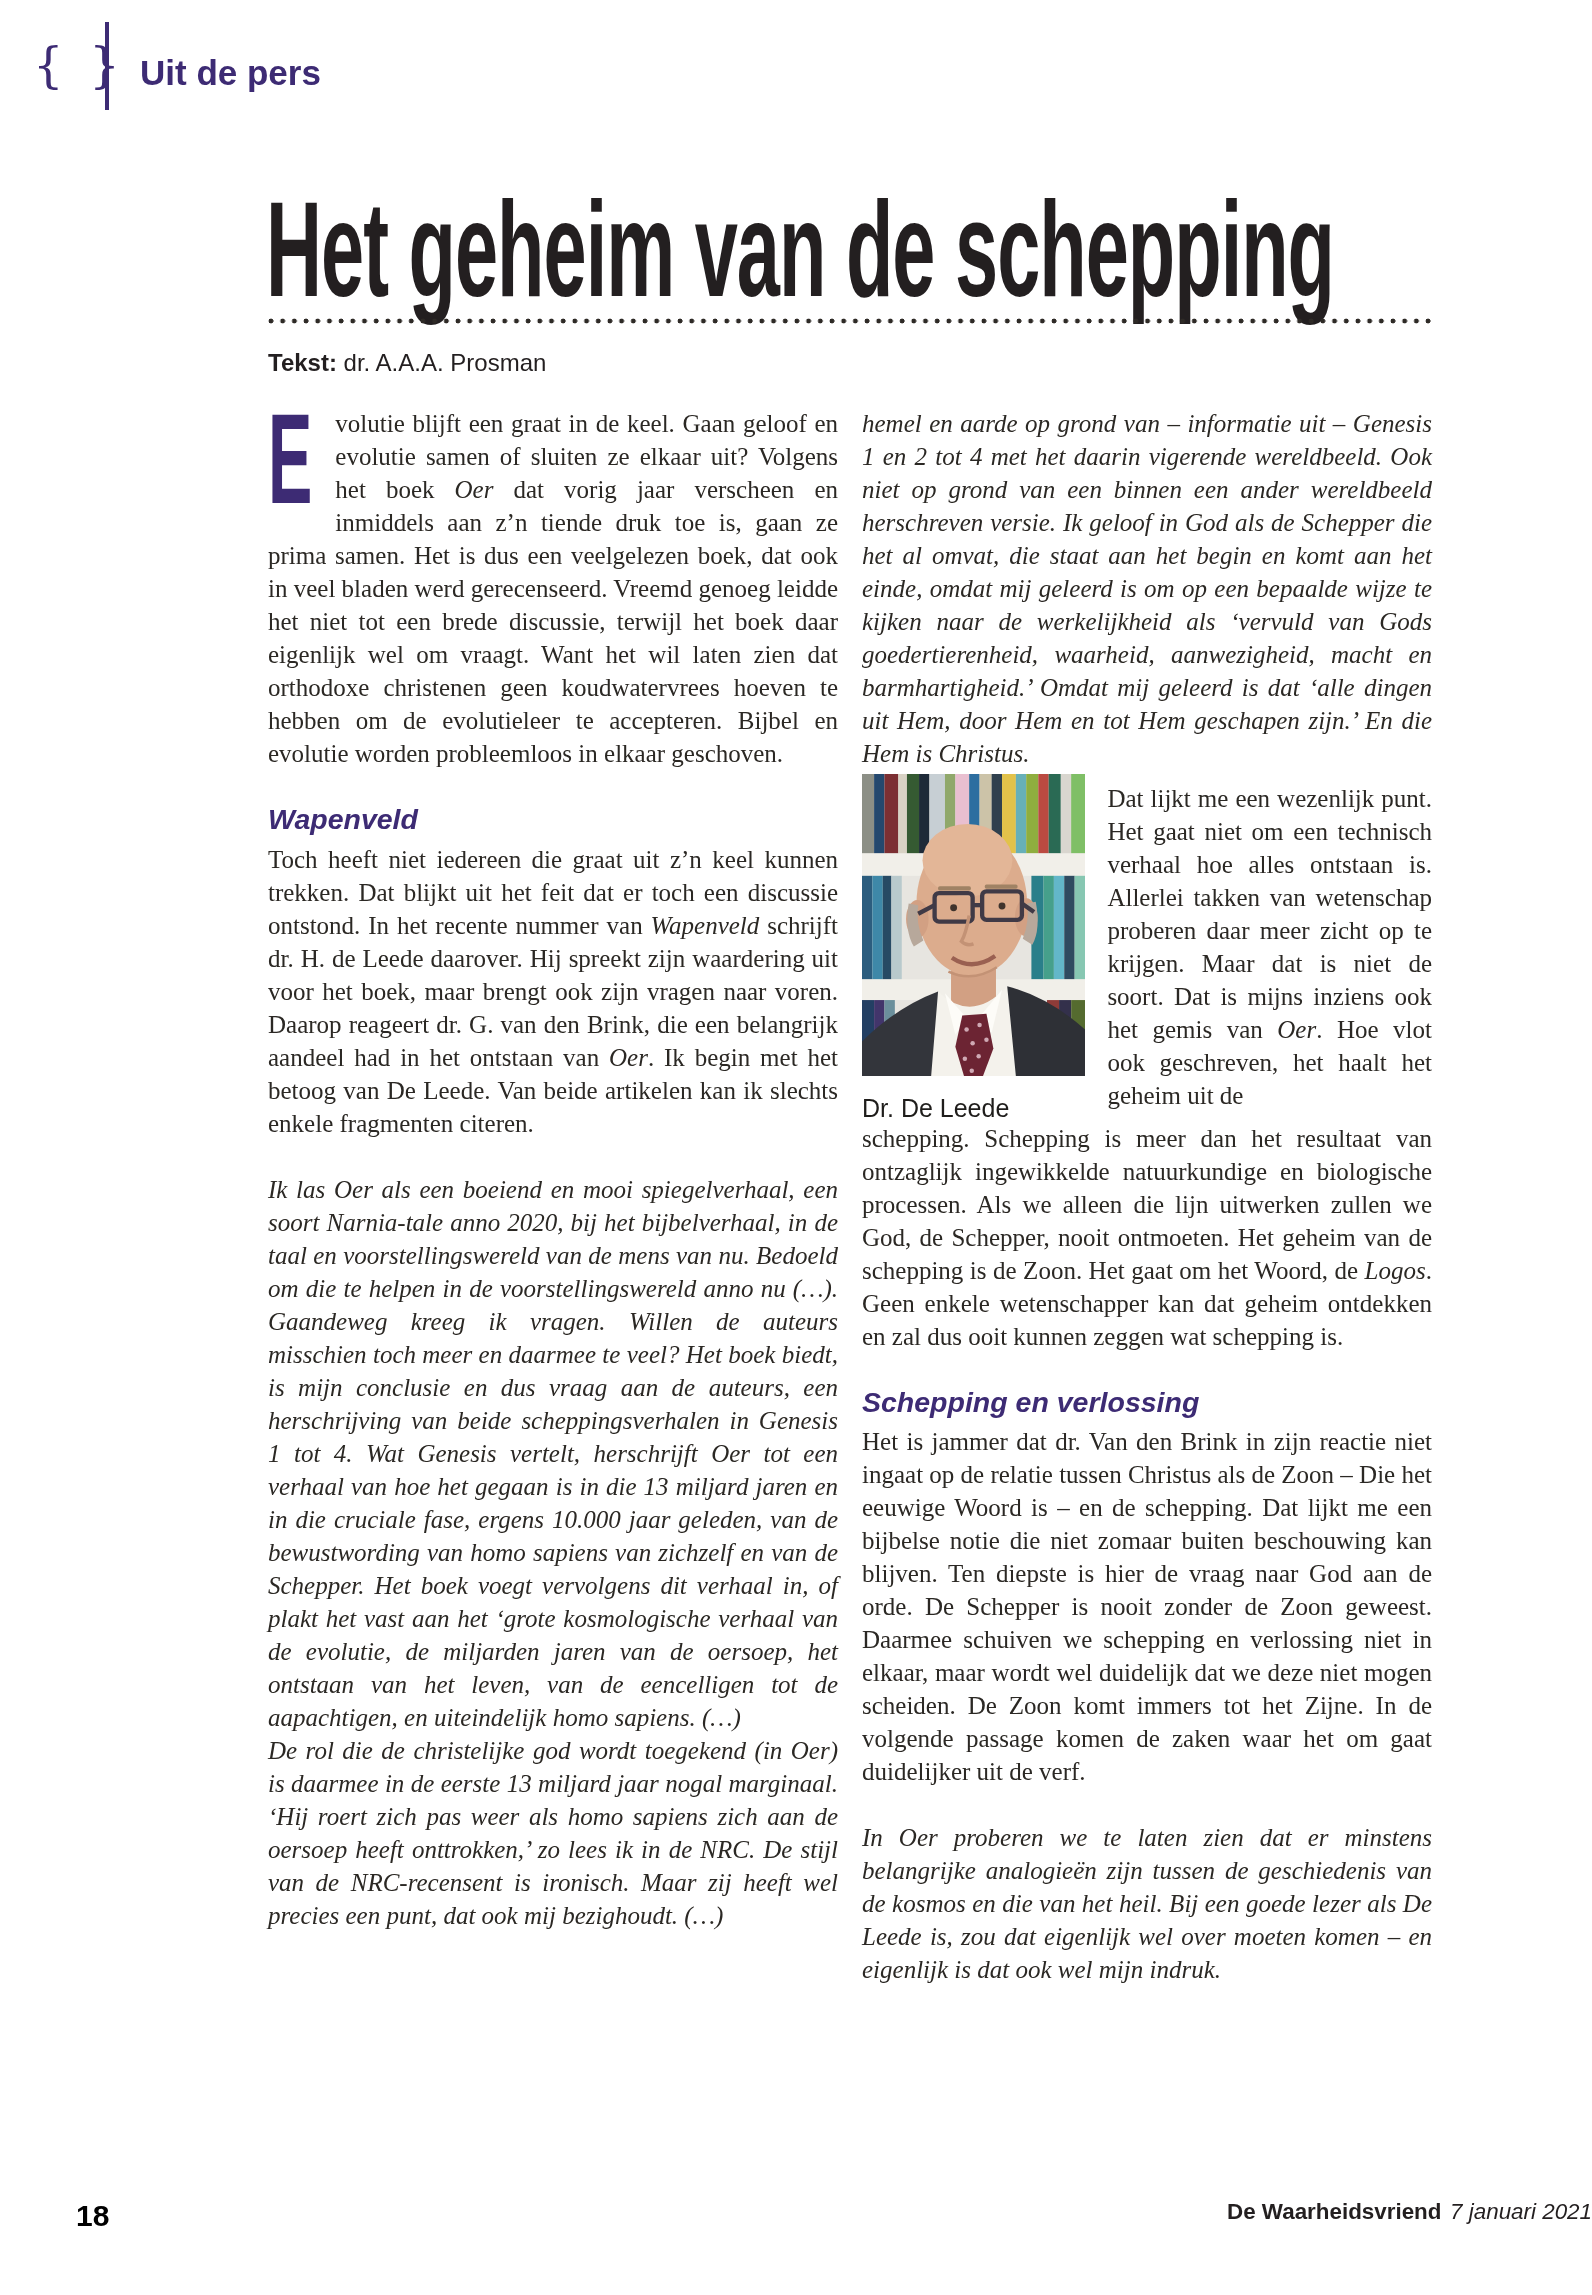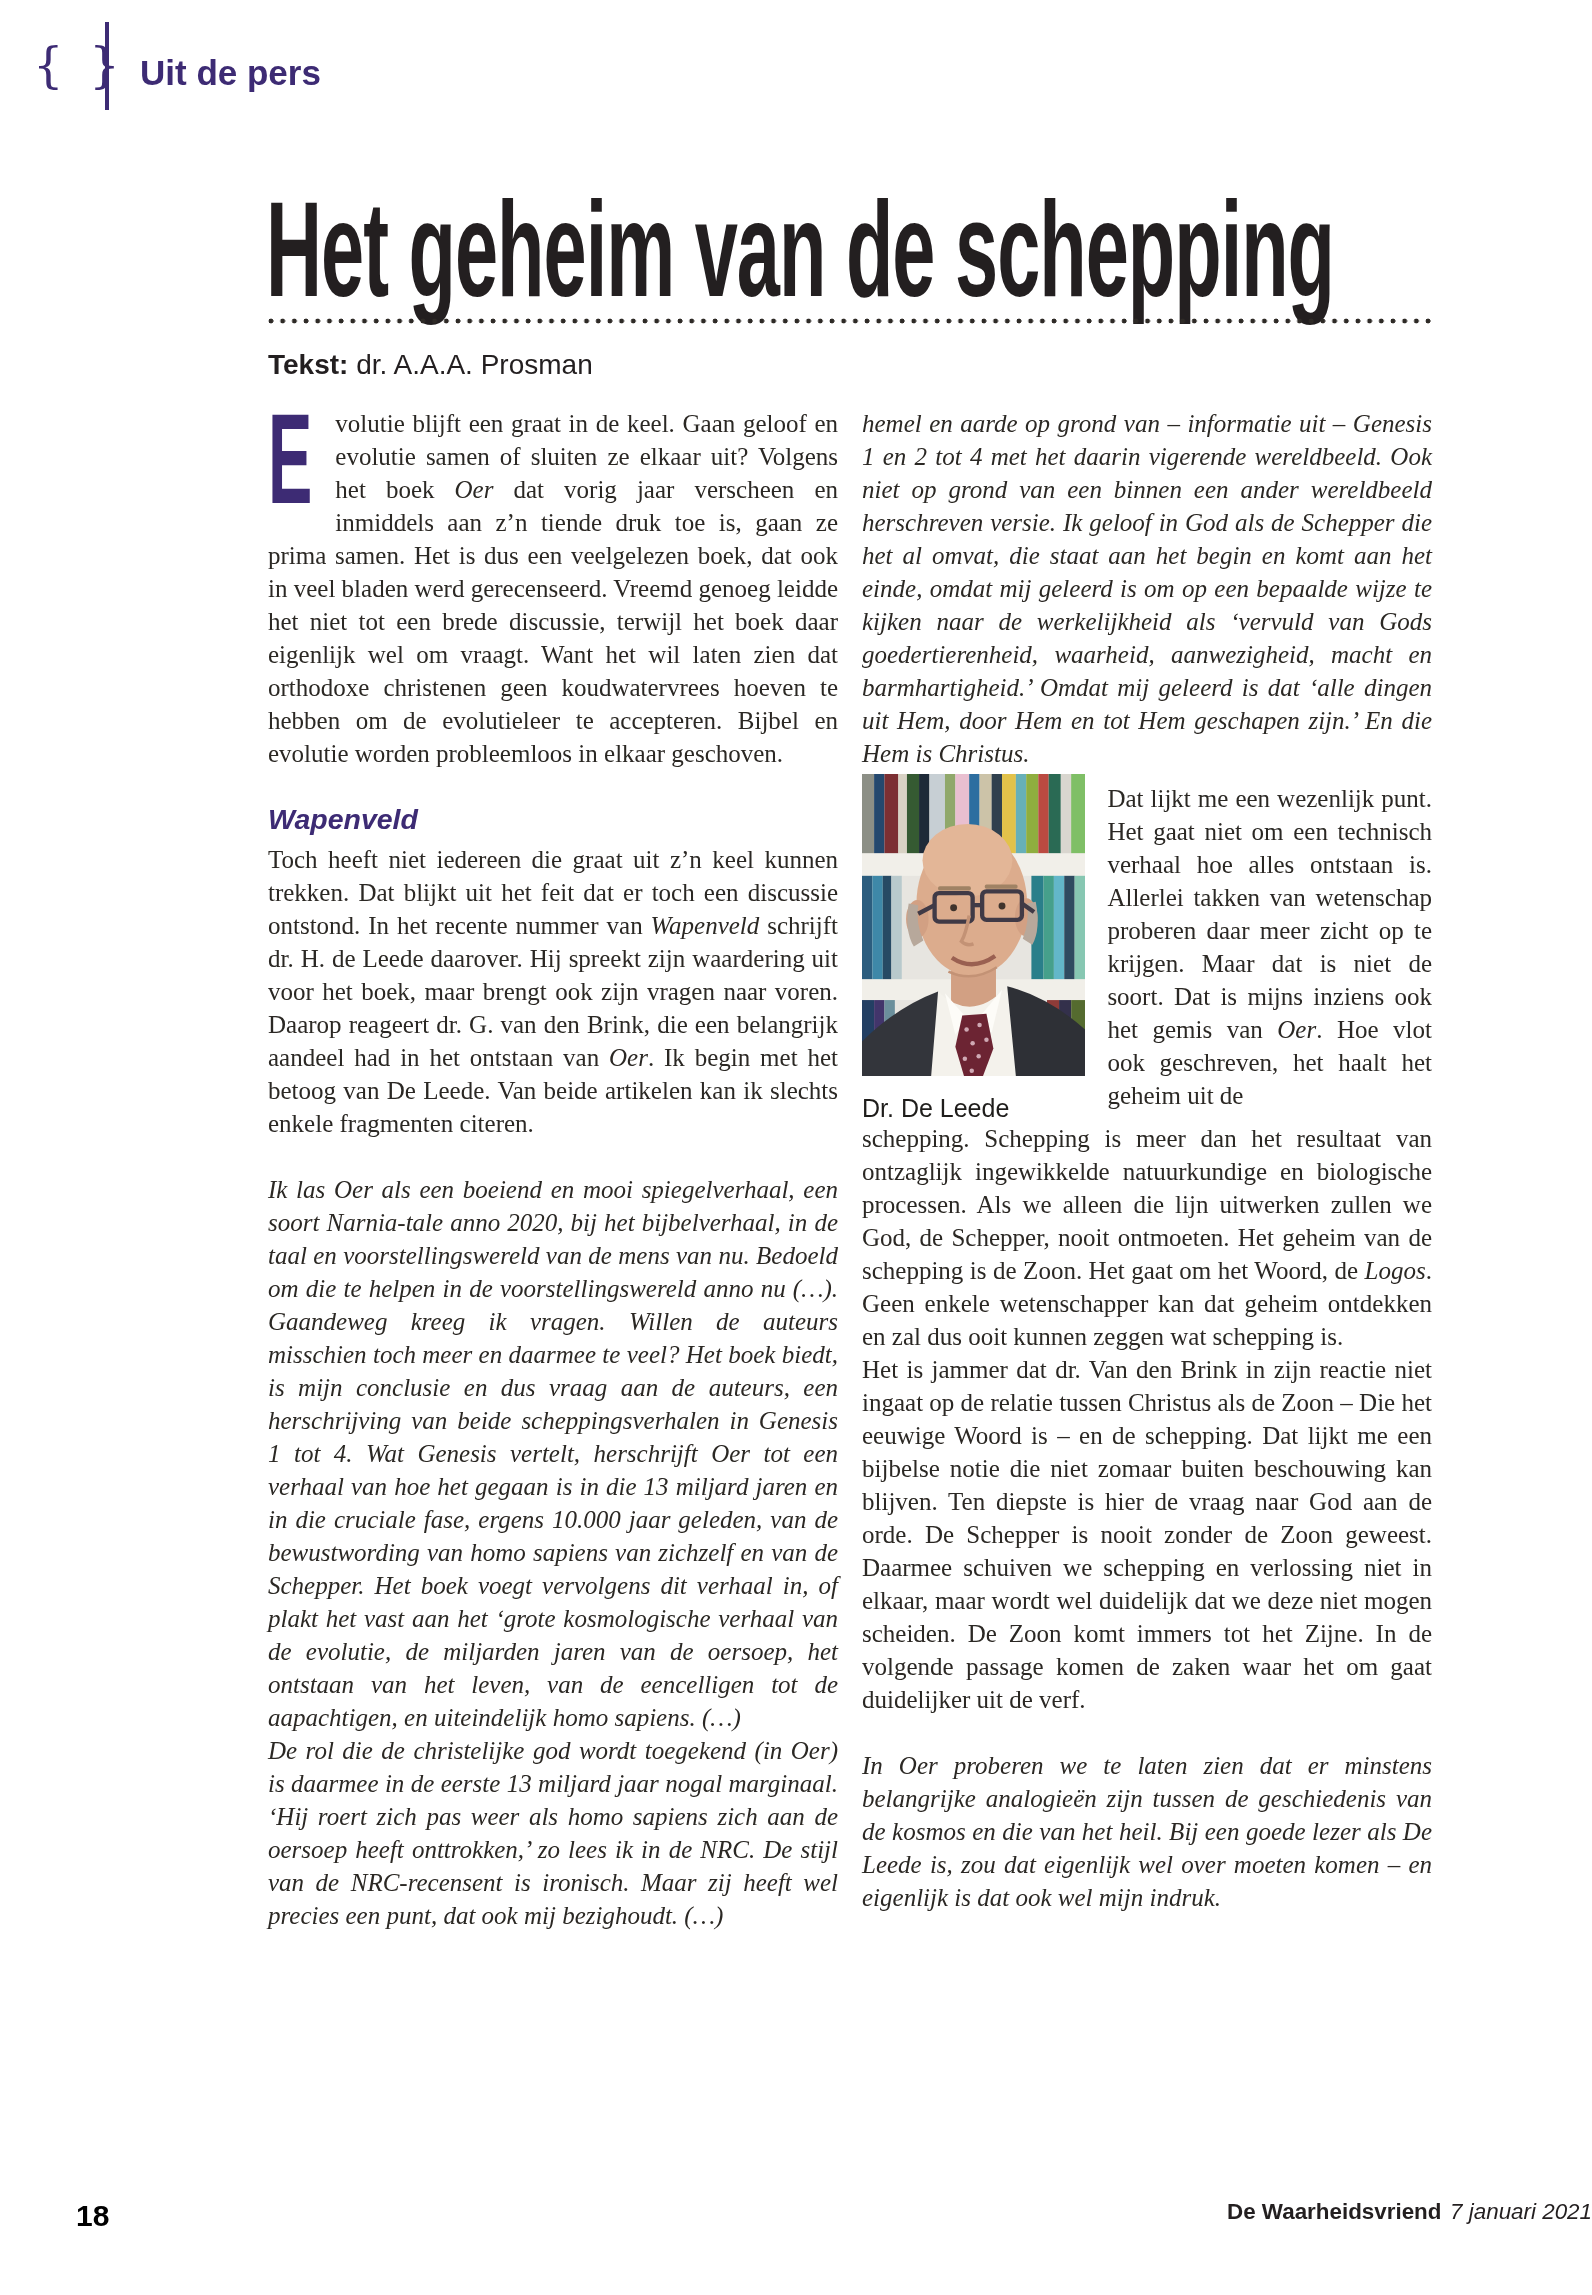--- a/index.html
+++ b/index.html
@@ -46,21 +46,21 @@
   }
   .dotted-rule {
     position: absolute; left: 268px; top: 318px;
     width: 1163px; height: 6px;
     background-image: radial-gradient(circle at 3px 3px, #2e2a26 2.2px, transparent 2.7px);
     background-size: 11.7px 6px; background-repeat: repeat-x;
   }
   .byline {
     position: absolute; left: 268px; top: 349px; margin: 0;
     font-family: "Liberation Sans", sans-serif;
-    font-size: 28px; color: #231f20;
+    font-size: 24px; color: #231f20;
   }
   .byline b { font-weight: 700; }
 
   
   .columns {
     position: absolute; left: 268px; top: 407px;
     width: 1165px; display: flex; gap: 24px;
   }
   .col { width: 570px; }
   .body {
@@ -241,20 +241,21 @@
                 <circle cx="127" cy="344" r="2.6"></circle>
               </g>
             </g>
           </svg>
           <figcaption class="caption">Dr. De Leede</figcaption>
         </figure>
         <p class="body beside"><span>Dat lijkt me een wezenlijk punt. Het gaat niet om een technisch verhaal hoe alles ontstaan is. Allerlei takken van wetenschap proberen daar meer zicht op te krijgen. Maar dat is niet de soort. Dat is mijns inziens ook het gemis van </span><i>Oer</i><span>. Hoe vlot ook geschreven, het haalt het geheim uit de</span></p>
       </div>
 
       <p class="body"><span>schepping. Schepping is meer dan het resultaat van ontzaglijk ingewikkelde natuurkundige en biologische processen. Als we alleen die lijn uitwerken zullen we God, de Schepper, nooit ontmoeten. Het geheim van de schepping is de Zoon. Het gaat om het Woord, de </span><i>Logos</i><span>. Geen enkele wetenschapper kan dat geheim ontdekken en zal dus ooit kunnen zeggen wat schepping is.</span></p>
+      <h2 class="subhead">Schepping en verlossing</h2>
       <p class="body">Het is jammer dat dr. Van den Brink in zijn reactie niet ingaat op de relatie tussen Christus als de Zoon – Die het eeuwige Woord is – en de schepping. Dat lijkt me een bijbelse notie die niet zomaar buiten beschouwing kan blijven. Ten diepste is hier de vraag naar God aan de orde. De Schepper is nooit zonder de Zoon geweest. Daarmee schuiven we schepping en verlossing niet in elkaar, maar wordt wel duidelijk dat we deze niet mogen scheiden. De Zoon komt immers tot het Zijne. In de volgende passage komen de zaken waar het om gaat duidelijker uit de verf.</p>
       <p class="body quote qgap">In Oer proberen we te laten zien dat er minstens belangrijke analogieën zijn tussen de geschiedenis van de kosmos en die van het heil. Bij een goede lezer als De Leede is, zou dat eigenlijk wel over moeten komen – en eigenlijk is dat ook wel mijn indruk.</p>
     </div>
   </div>
 
   <span class="pagenum">18</span>
   <div class="footer-center">
     <b>De Waarheidsvriend</b><em>7 januari 2021</em>
   </div>
 

